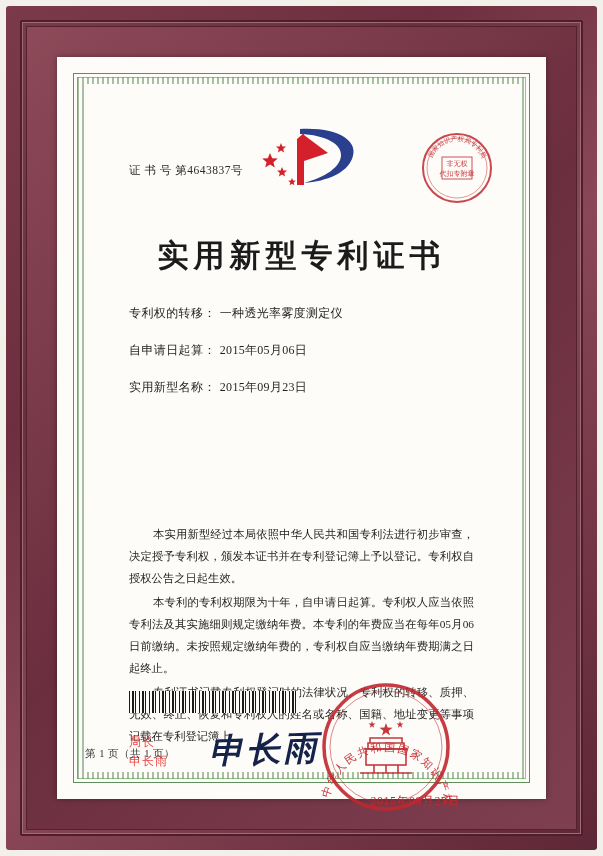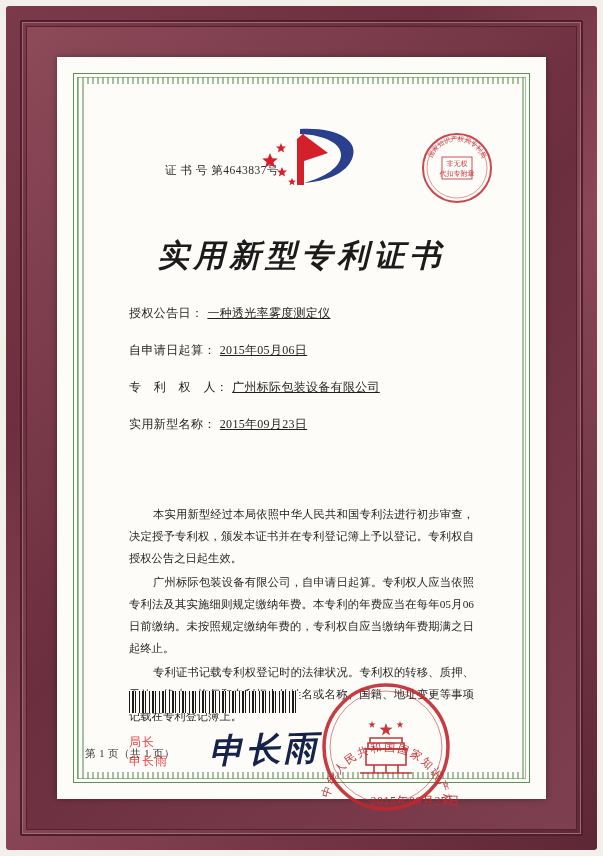--- a/index.html
+++ b/index.html
@@ -96,21 +96,20 @@
 
   
   .cert-no {
     position: absolute;
     left: 44px;
     top: 80px;
     font-size: 11.5px;
     color: #2a2a2a;
     letter-spacing: 0.5px;
     font-family: "Liberation Serif", serif;
-    margin-left: 36px;
   }
 
   
   .logo {
     position: absolute;
     left: 50%;
     top: 40px;
     transform: translateX(-50%);
     width: 120px;
     height: 66px;
@@ -130,21 +129,20 @@
     position: absolute;
     left: 0;
     right: 0;
     top: 152px;
     text-align: center;
     font-size: 31px;
     font-weight: bold;
     letter-spacing: 5px;
     color: #1b1b1b;
     font-family: "Liberation Serif", serif;
-    font-style: italic;
   }
 
   
   .fields {
     position: absolute;
     left: 44px;
     top: 222px;
     right: 40px;
   }
   .field-row {
@@ -155,29 +153,28 @@
     color: #1f1f1f;
   }
   .field-label {
     flex: none;
     white-space: nowrap;
     letter-spacing: 0.4px;
   }
   .field-value {
     margin-left: 4px;
     letter-spacing: 0.3px;
-    text-decoration: underline;
   }
 
   
   .paras {
     position: absolute;
     left: 44px;
     right: 44px;
-    top: 420px;
+    top: 440px;
     font-size: 11.3px;
     line-height: 1.95;
     color: #1f1f1f;
     text-align: justify;
   }
   .paras p {
     margin: 0 0 2px 0;
     text-indent: 24px;
   }
 
@@ -293,40 +290,36 @@
               <text font-size="6.5" fill="#c1272d" opacity="0.9" font-family="'Liberation Serif',serif">
                 <textPath href="#arcTop" startOffset="12%">国家知识产权局专利局</textPath>
               </text>
             </svg>
           </div>
 
           <div class="title">实用新型专利证书</div>
 
           <div class="fields">
             <div class="field-row">
-              <span class="field-label">授权公告日：</span>
+              <span class="field-label">专利权的转移：</span>
               <span class="field-value">一种透光率雾度测定仪</span>
             </div>
             <div class="field-row">
               <span class="field-label">自申请日起算：</span>
               <span class="field-value">2015年05月06日</span>
             </div>
             <div class="field-row">
-              <span class="field-label">专　利　权　人：</span>
-              <span class="field-value">广州标际包装设备有限公司</span>
-            </div>
-            <div class="field-row">
               <span class="field-label">实用新型名称：</span>
               <span class="field-value">2015年09月23日</span>
             </div>
           </div>
 
           <div class="paras">
             <p>本实用新型经过本局依照中华人民共和国专利法进行初步审查，决定授予专利权，颁发本证书并在专利登记簿上予以登记。专利权自授权公告之日起生效。</p>
-            <p>广州标际包装设备有限公司，自申请日起算。专利权人应当依照专利法及其实施细则规定缴纳年费。本专利的年费应当在每年05月06日前缴纳。未按照规定缴纳年费的，专利权自应当缴纳年费期满之日起终止。</p>
+            <p>本专利的专利权期限为十年，自申请日起算。专利权人应当依照专利法及其实施细则规定缴纳年费。本专利的年费应当在每年05月06日前缴纳。未按照规定缴纳年费的，专利权自应当缴纳年费期满之日起终止。</p>
             <p>专利证书记载专利权登记时的法律状况。专利权的转移、质押、无效、终止、恢复和专利权人的姓名或名称、国籍、地址变更等事项记载在专利登记簿上。</p>
           </div>
 
           <div class="barcode">
             <div class="bars"></div>
           </div>
 
           <div class="sig-label">
             <div>局长</div>
             <div>申长雨</div>

